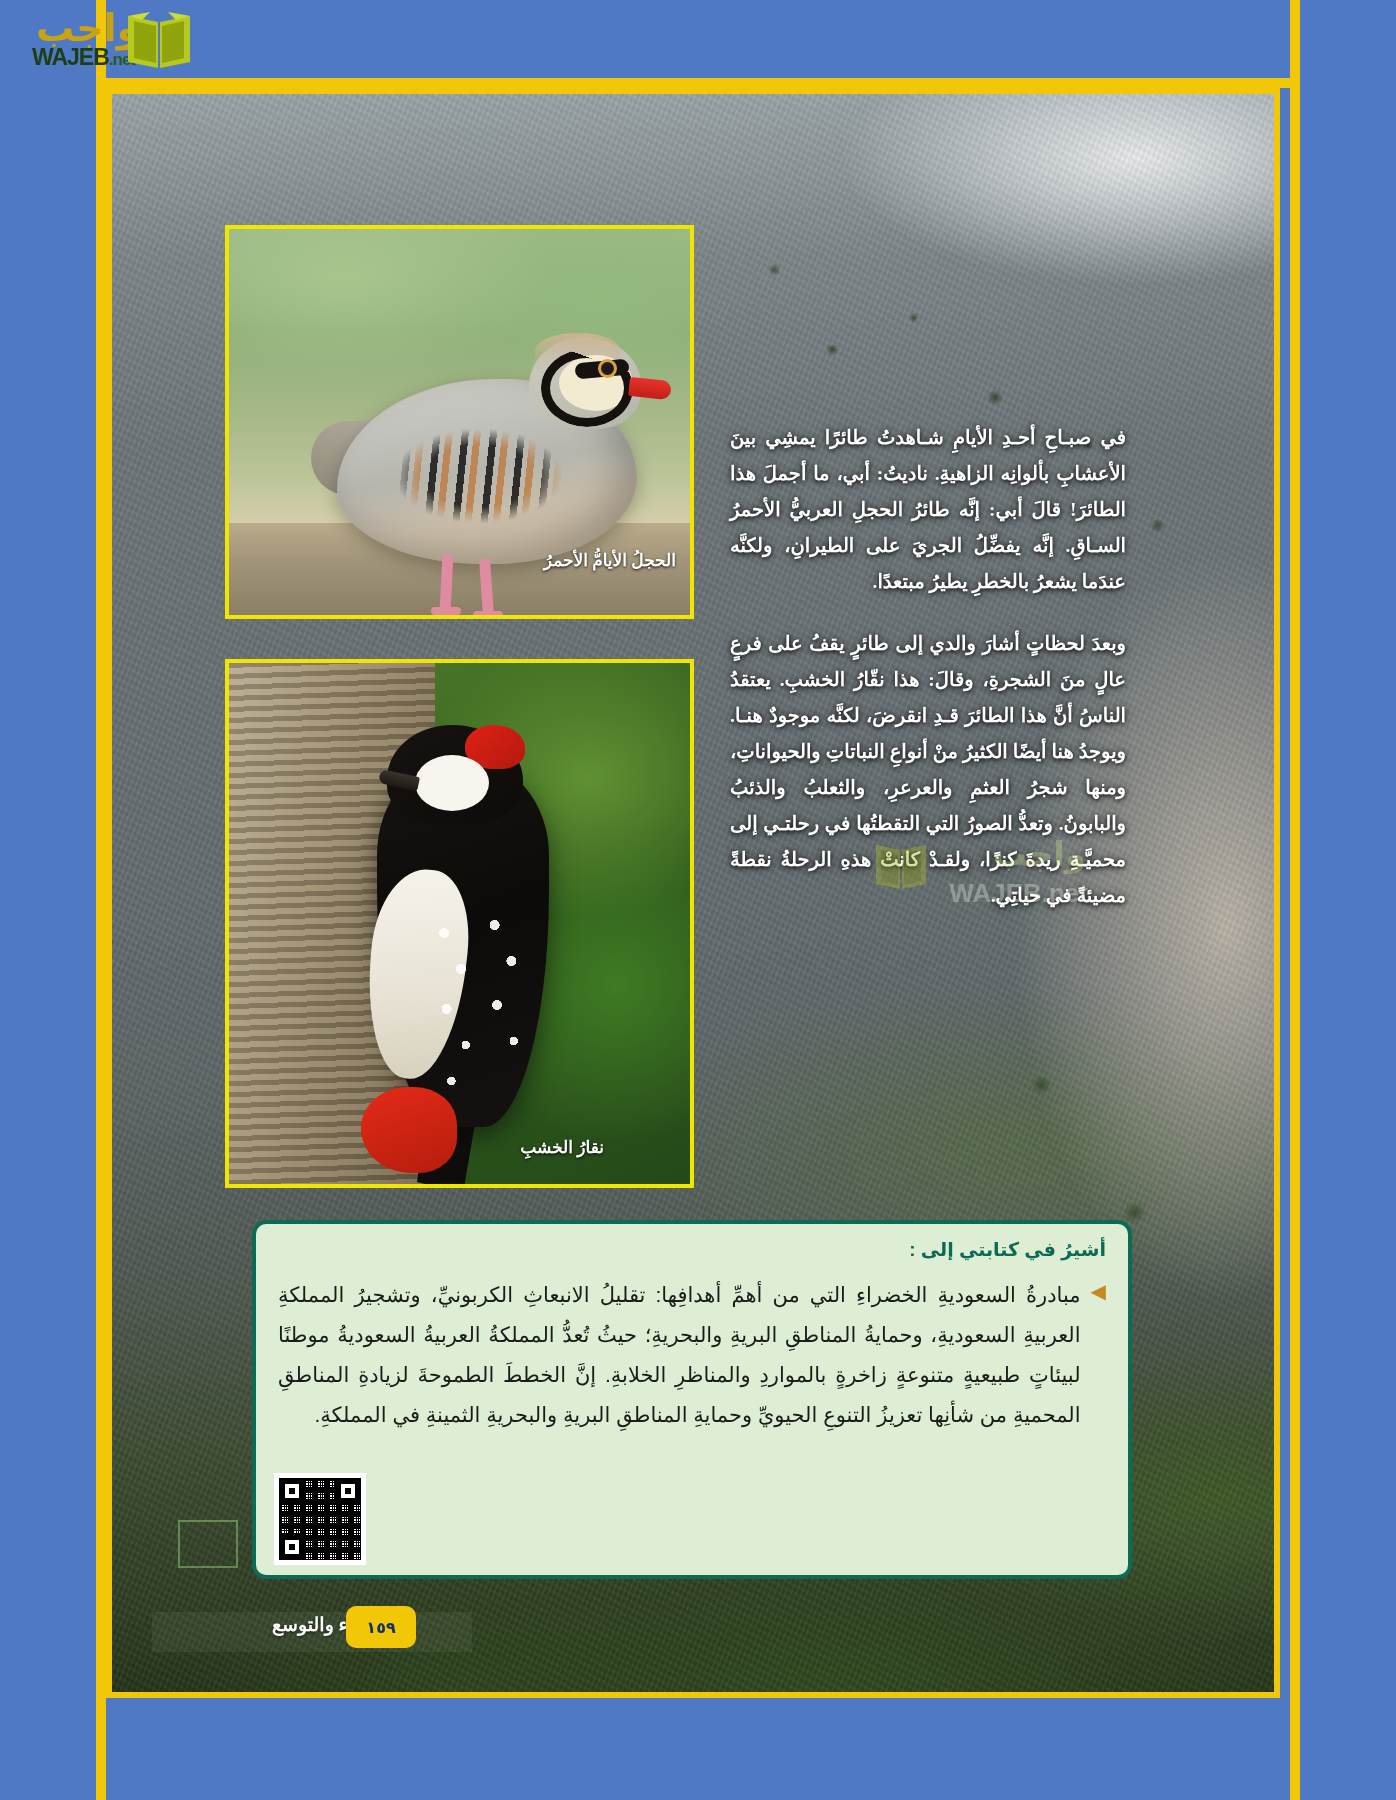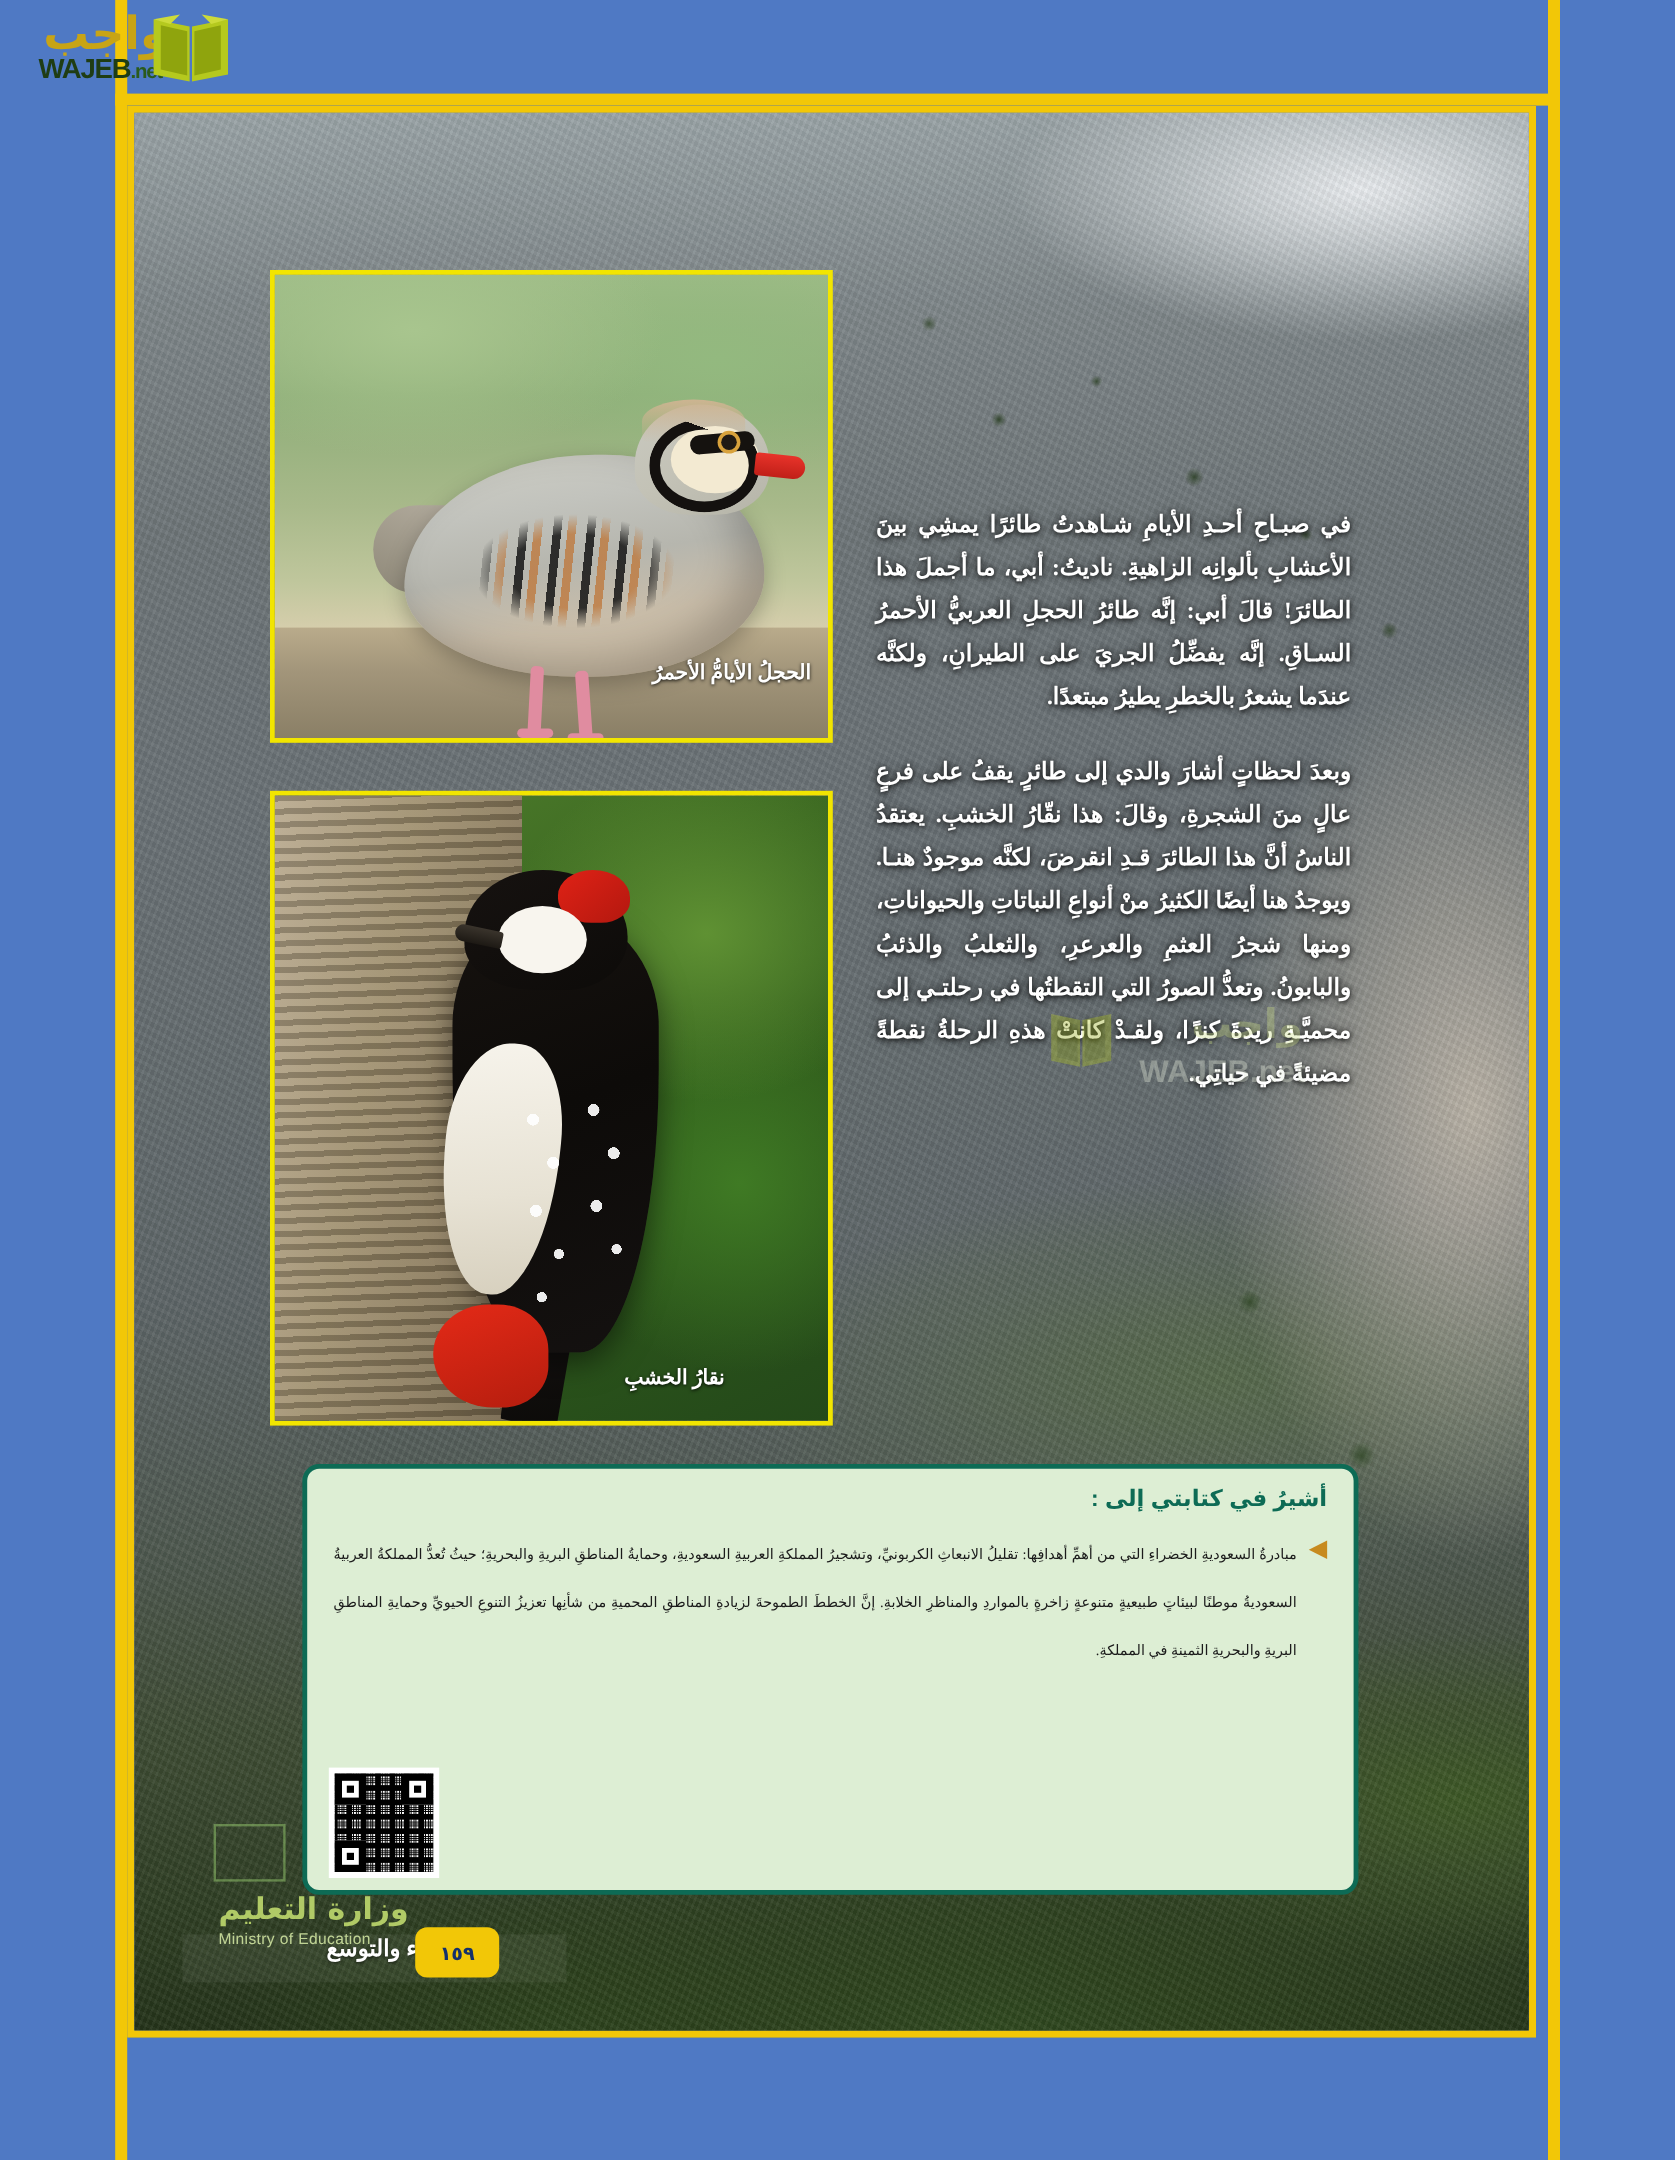--- a/index.html
+++ b/index.html
@@ -263,23 +263,23 @@
   #info-title{
     color:#0d6b55;font-weight:bold;font-size:19px;
     font-family:"Liberation Sans","DejaVu Sans",sans-serif;
     text-align:right;margin:0 0 14px 0;
   }
   #info-body-row{display:flex;align-items:flex-start;gap:10px;}
   #info-bullet{
     color:#c78a1e;font-size:20px;line-height:28px;flex:0 0 auto;margin-top:2px;
   }
   #info-paragraph{
-    flex:1 1 auto;color:#1b1b1b;font-size:12px;line-height:40px;
+    flex:1 1 auto;color:#1b1b1b;font-size:21px;line-height:40px;
     text-align:justify;
-    font-family:Liberation Serif, serif;
+    font-family:Liberation Sans, sans-serif;
   }
   #info-footer{
     margin-top:10px;color:#1b1b1b;font-size:17.5px;line-height:30px;
     text-align:center;padding-left:170px;
     font-family:"Liberation Serif","DejaVu Serif",serif;
   }
 
   
   #qr-code{
     position:absolute;left:18px;bottom:10px;width:92px;height:92px;
@@ -464,21 +464,17 @@
           <span class="qr-eye" id="qr-eye-tl"></span>
           <span class="qr-eye" id="qr-eye-tr"></span>
           <span class="qr-eye" id="qr-eye-bl"></span>
         </div>
       </div>
     </div>
 
     <div id="corner-mark"></div>
 
     <div id="footer-strip"></div>
-    <div id="footer-moe">
-      <div id="moe-ar">وزارة التعليم</div>
-      <div id="moe-en">Ministry of Education</div>
-    </div>
     <div id="footer-unit">الإثراء والتوسع</div>
     <div id="page-number">١٥٩</div>
 
   </div>
 </div>
 
 </body></html>

